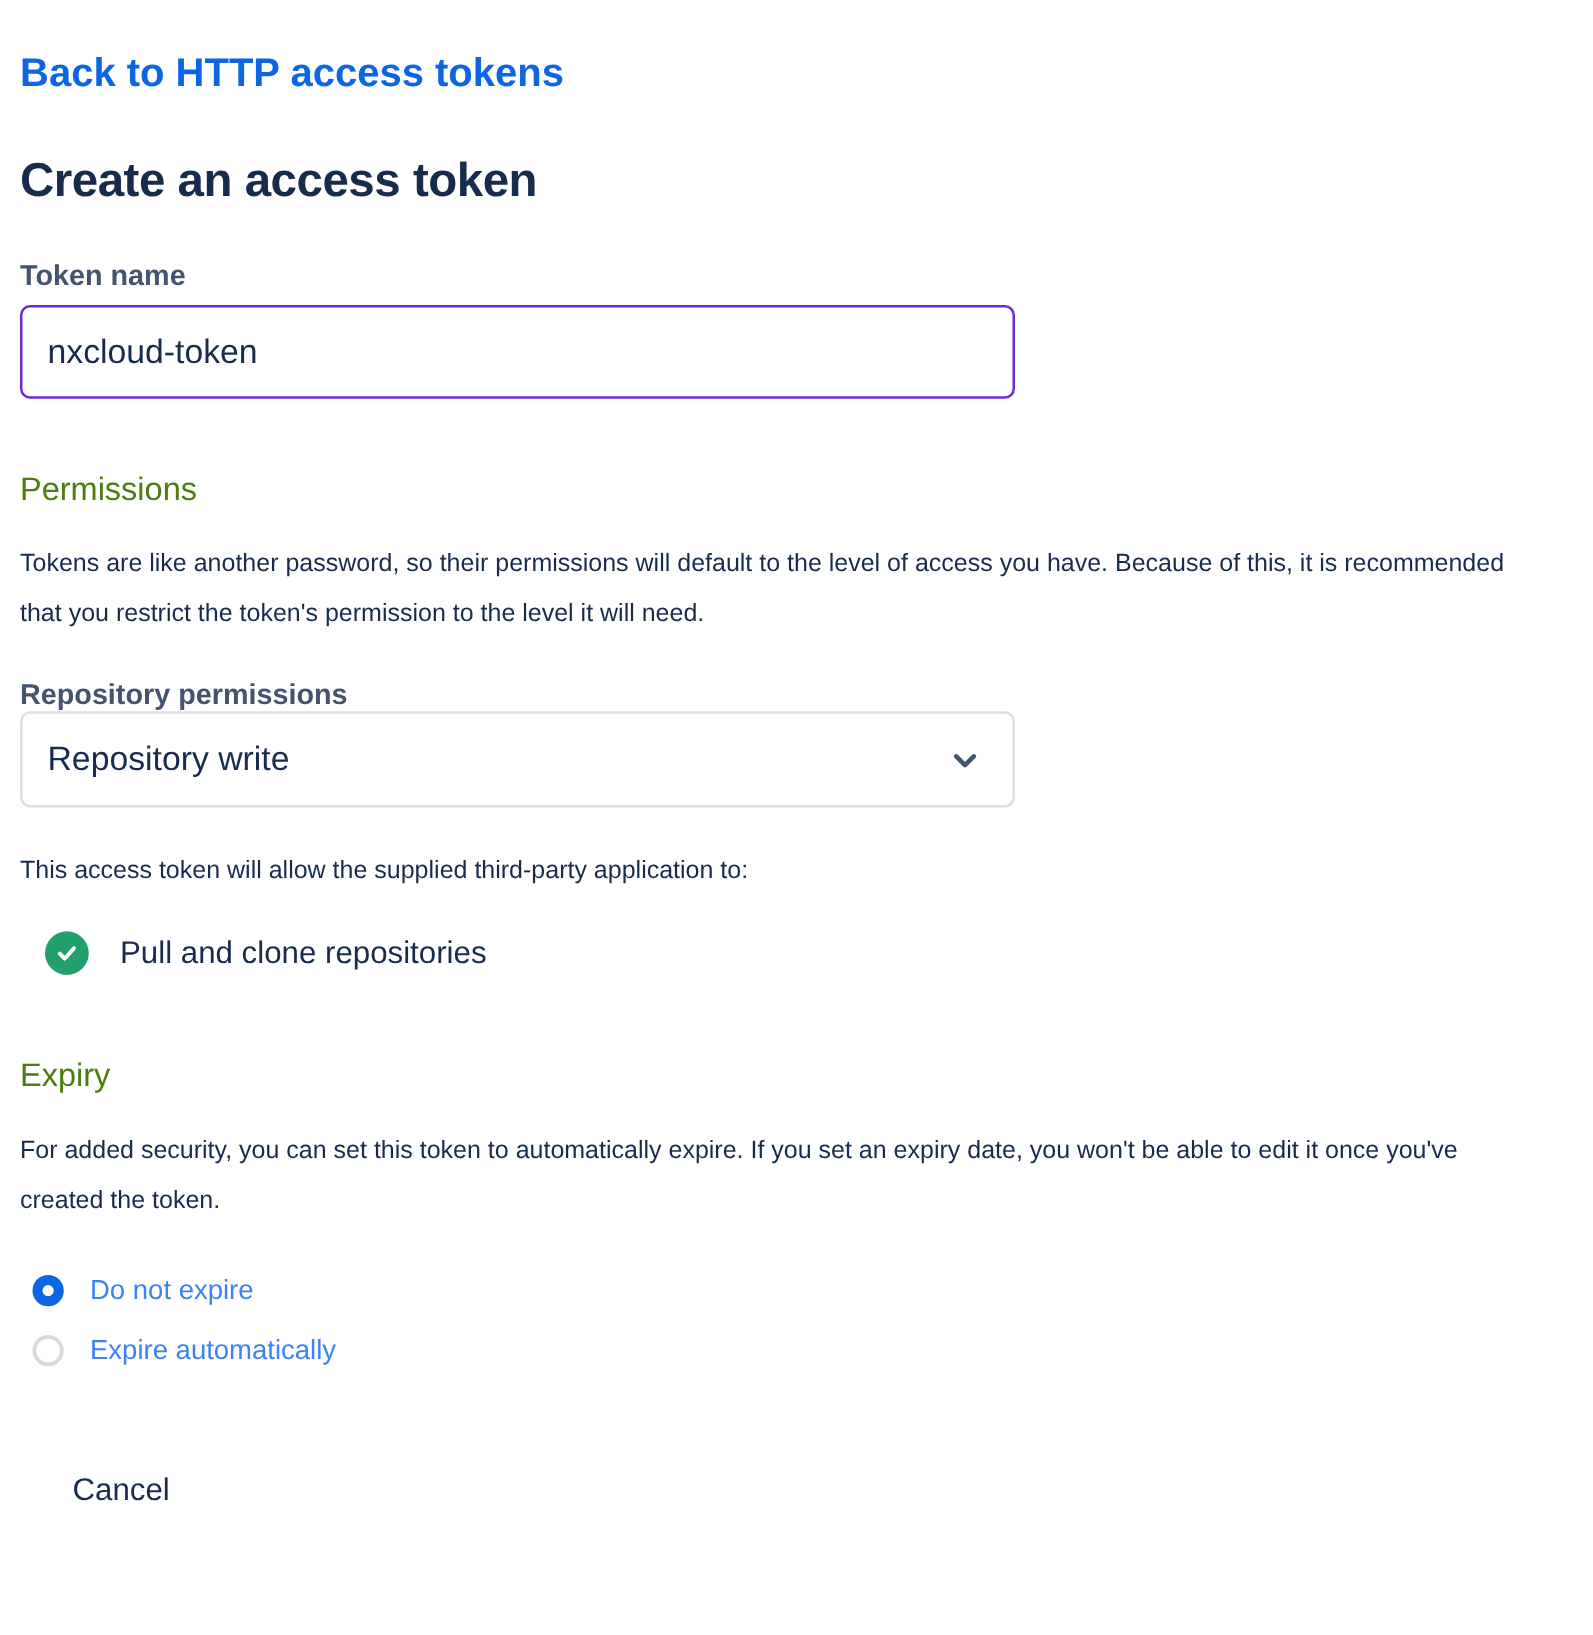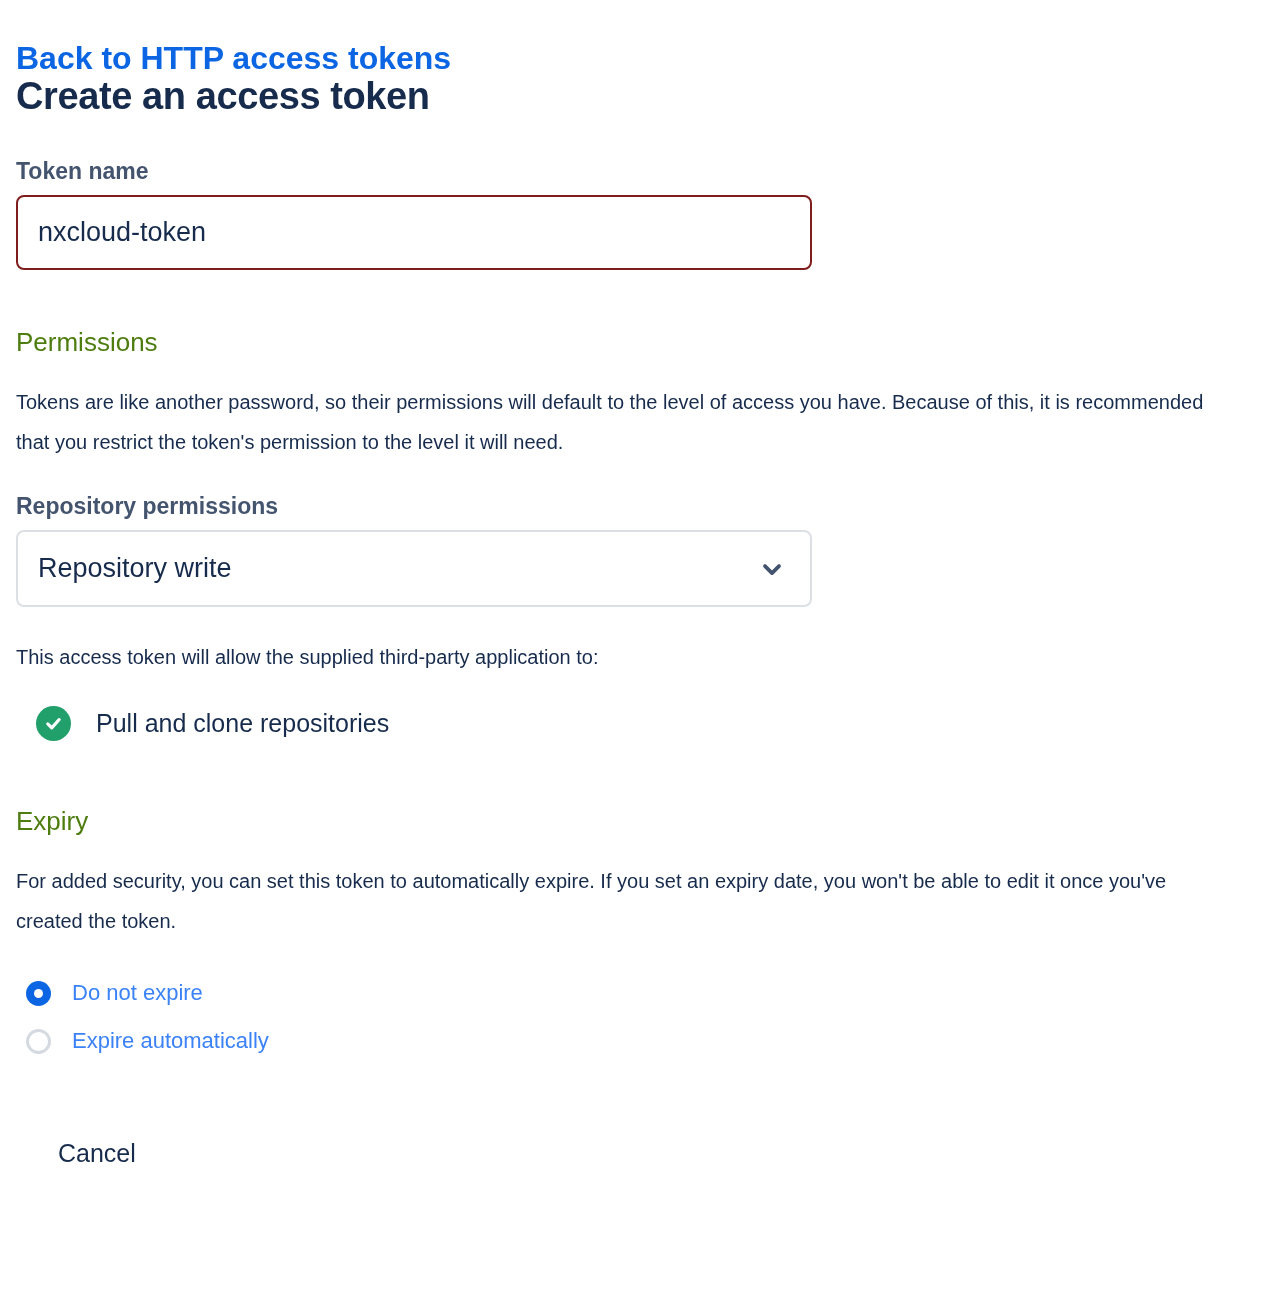--- a/index.html
+++ b/index.html
@@ -17,20 +17,21 @@
     display: inline-block;
     font-size: 32px;
     font-weight: 700;
     line-height: 28px;
     color: #0C66E4;
     text-decoration: none;
     cursor: pointer;
   }
 
   h1.page-title {
+    margin-top: 48px;
     font-size: 38px;
     font-weight: 700;
     letter-spacing: -0.4px;
     line-height: 46px;
     color: #172B4D;
   }
 
   .field-label {
     display: block;
     font-size: 23px;
@@ -38,21 +39,21 @@
     line-height: 28px;
     color: #44546F;
   }
   .field-token { margin-top: 38px; }
   .field-repo  { margin-top: 30px; }
 
   .text-input {
     margin-top: 10px;
     width: 796px;
     height: 75px;
-    border: 2px solid #7f1d1d;
+    border: 2px solid #6d28d9;
     border-radius: 8px;
     padding: 0 20px;
     font-family: "Liberation Sans", sans-serif;
     font-size: 27px;
     color: #172B4D;
     outline: none;
     background: #ffffff;
   }
 
   h2.section-heading {
@@ -66,21 +67,21 @@
 
   p.body-text {
     margin-top: 22px;
     font-size: 20px;
     line-height: 40px;
     max-width: 1195px;
     color: #172B4D;
   }
 
   .select-box {
-    margin-top: 10px;
+    margin-top: 0;
     width: 796px;
     height: 77px;
     border: 2px solid #DCDFE4;
     border-radius: 8px;
     padding: 0 24px 0 20px;
     display: flex;
     align-items: center;
     justify-content: space-between;
     cursor: pointer;
     background: #ffffff;

